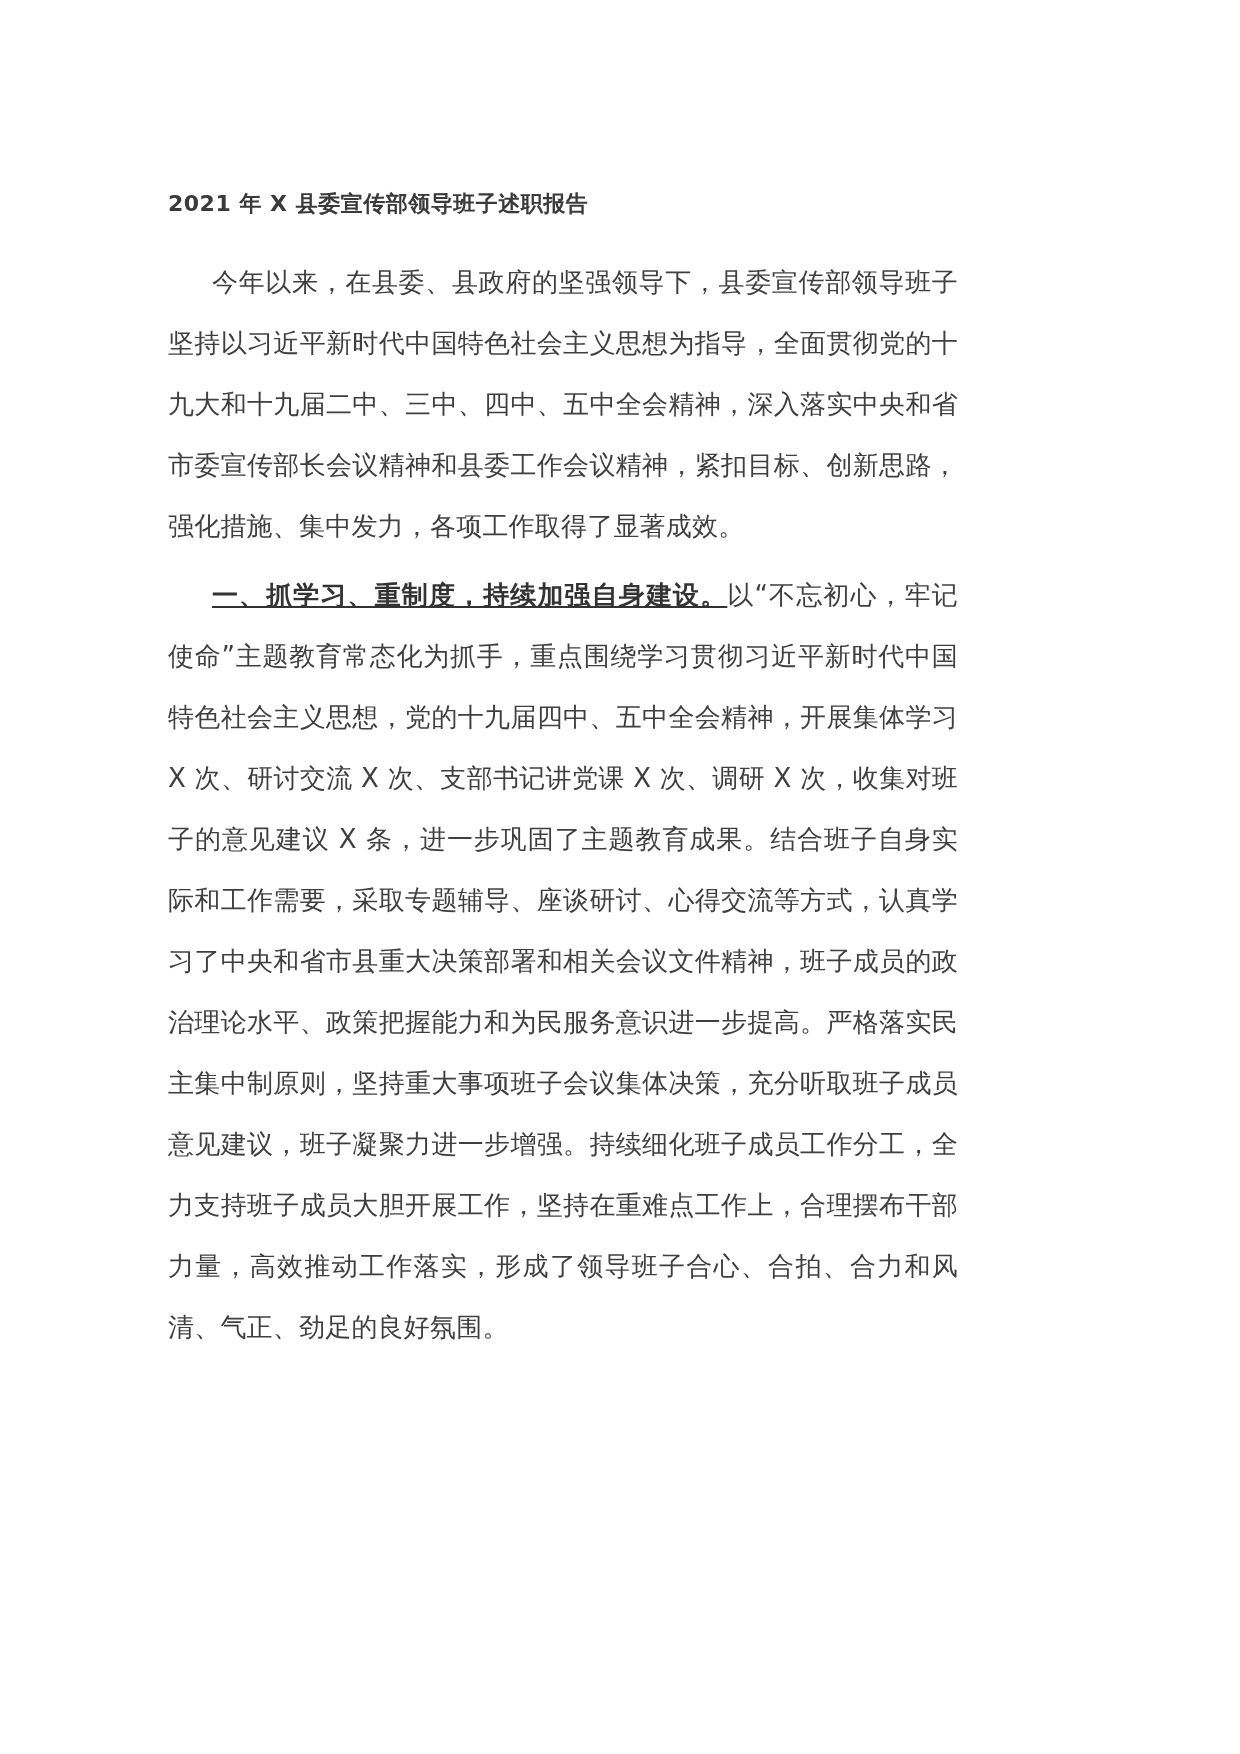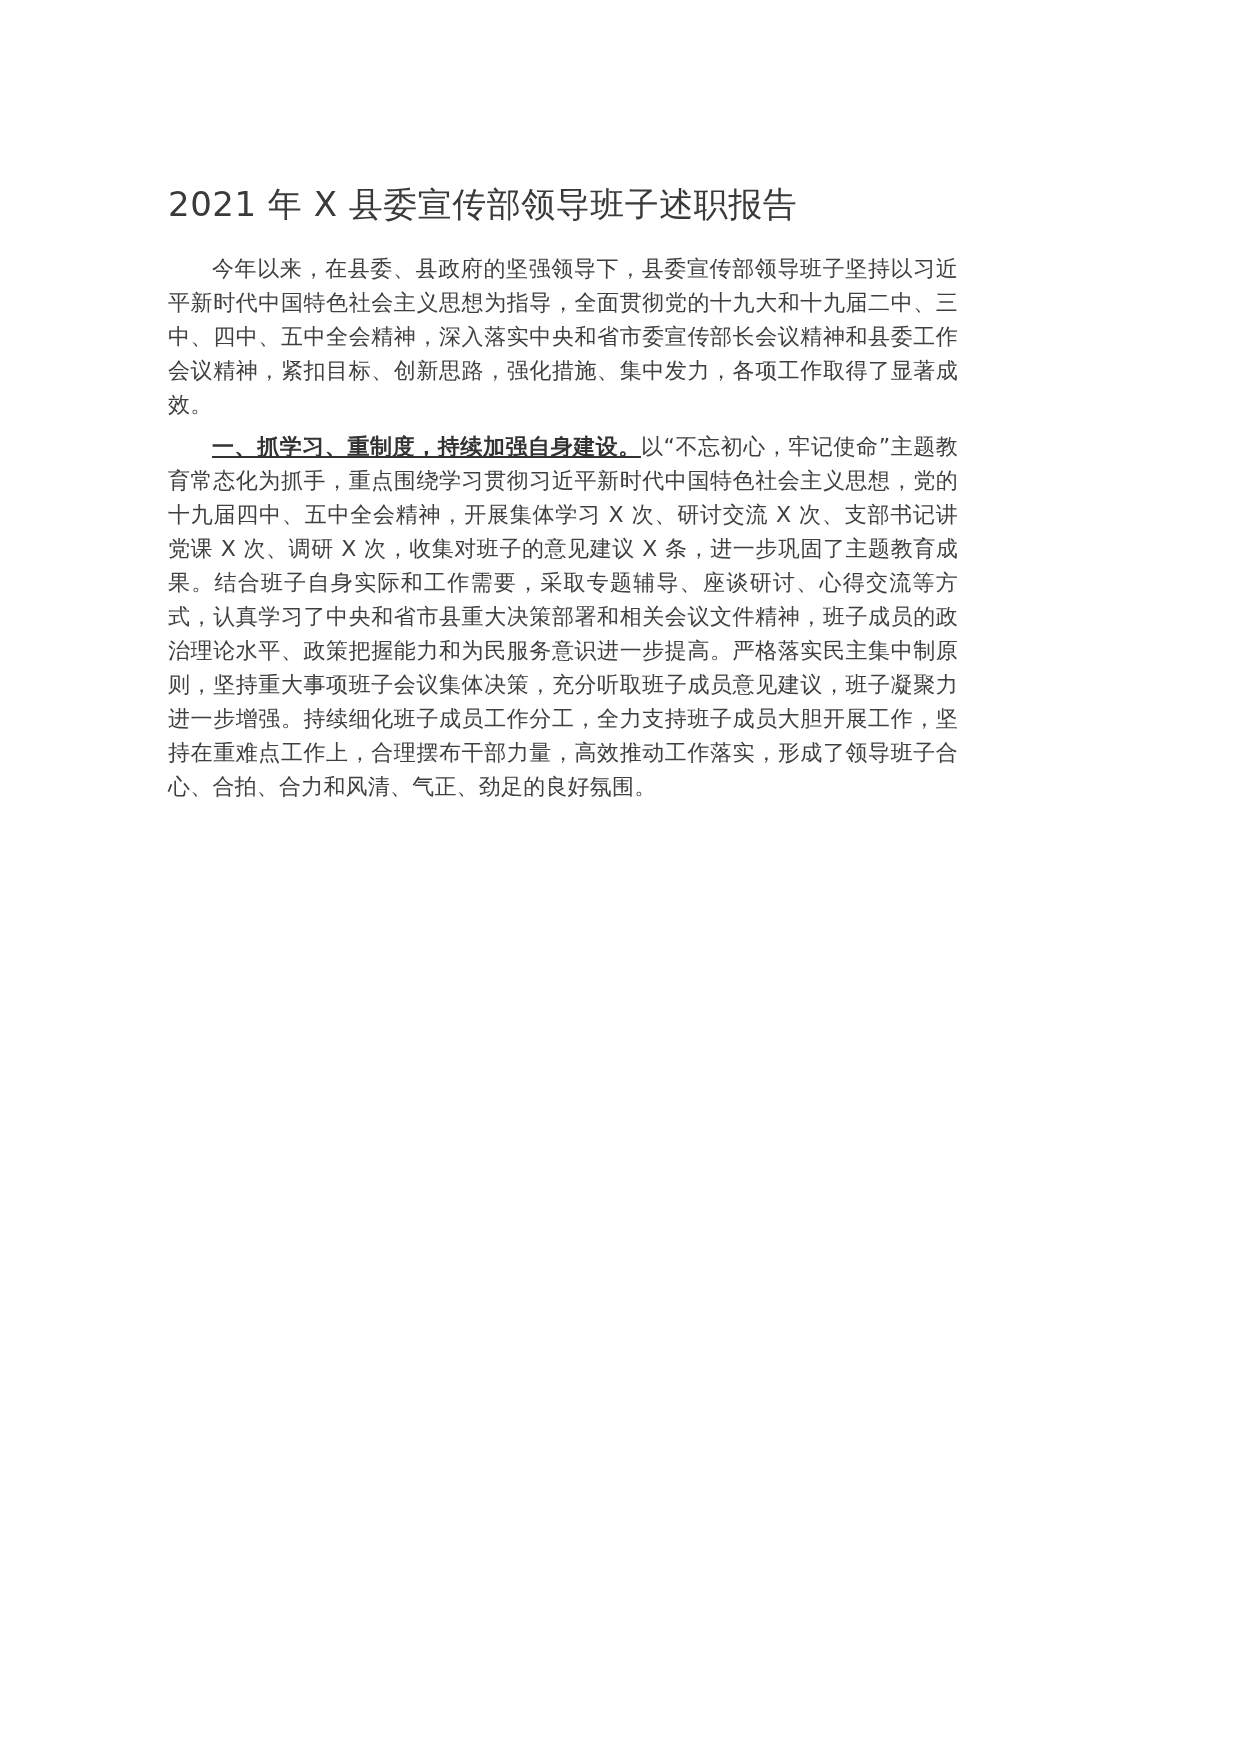--- a/index.html
+++ b/index.html
@@ -15,30 +15,30 @@
       font-family: "DejaVu Sans", "Liberation Sans", sans-serif;
       color: #3f3f3f;
     }
     .page {
       position: absolute;
       left: 168px;
       top: 178px;
       width: 790px;
     }
     .doc-title {
-      font-size: 34px;
-      font-weight: normal;
+      font-size: 22px;
+      font-weight: bold;
       margin: 0 0 22px 0;
       line-height: 52px;
       letter-spacing: 0.5px;
       color: #3a3a3a;
     }
     .para {
-      font-size: 22px;
-      line-height: 34px;
+      font-size: 26px;
+      line-height: 61px;
       text-indent: 44px;
       margin: 0 0 8px 0;
       text-align: justify;
       text-justify: inter-ideograph;
       letter-spacing: 0.2px;
     }
     .para .lead {
       font-weight: bold;
       color: #333333;
       text-decoration: underline;

